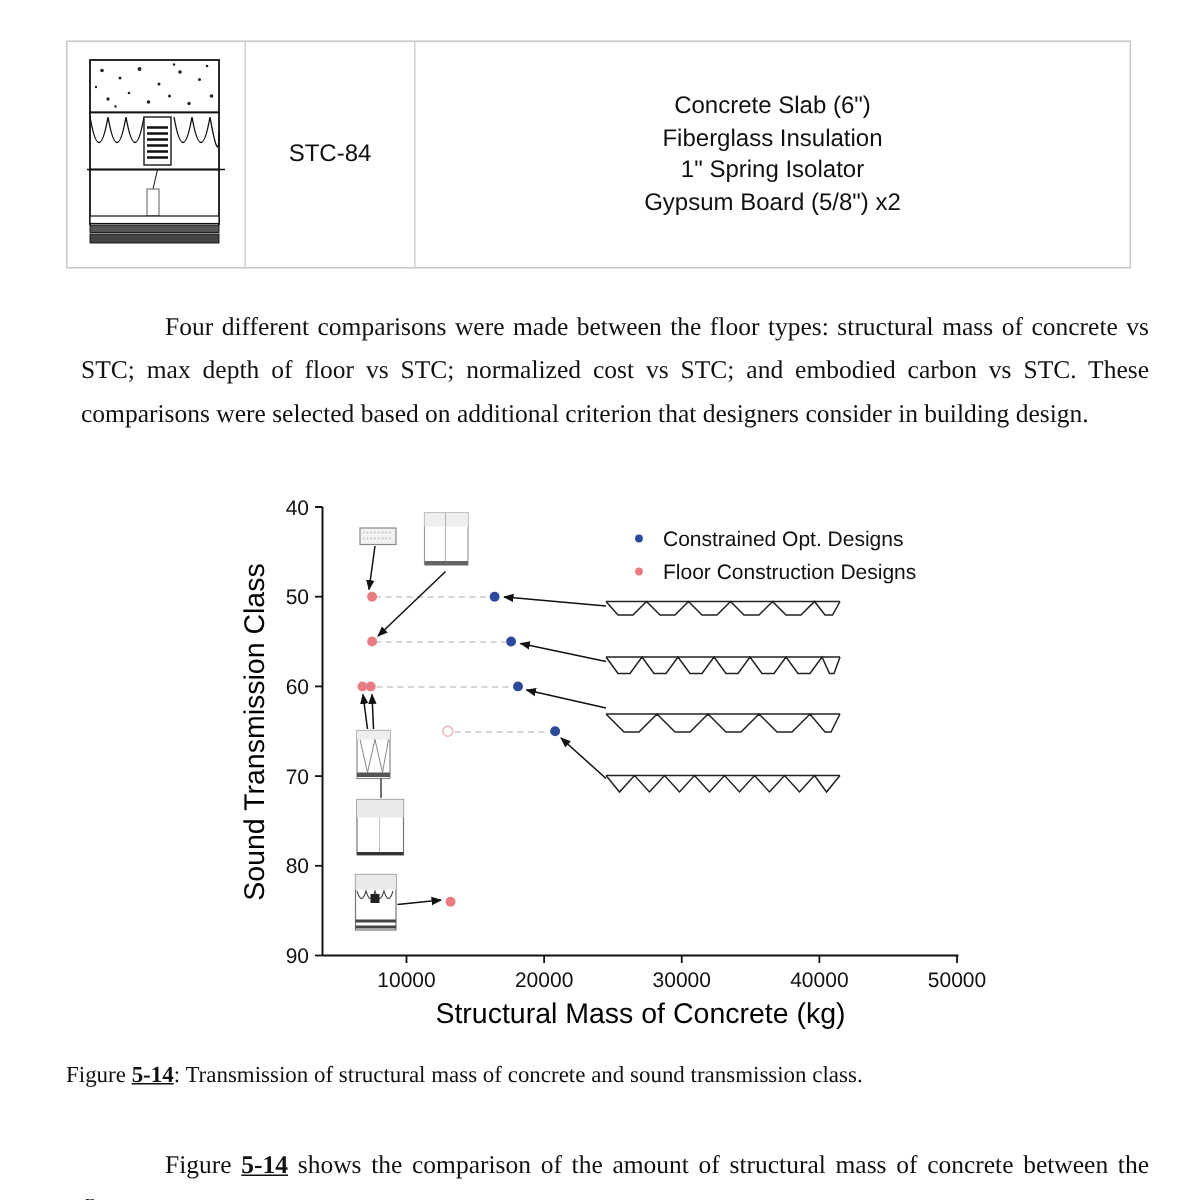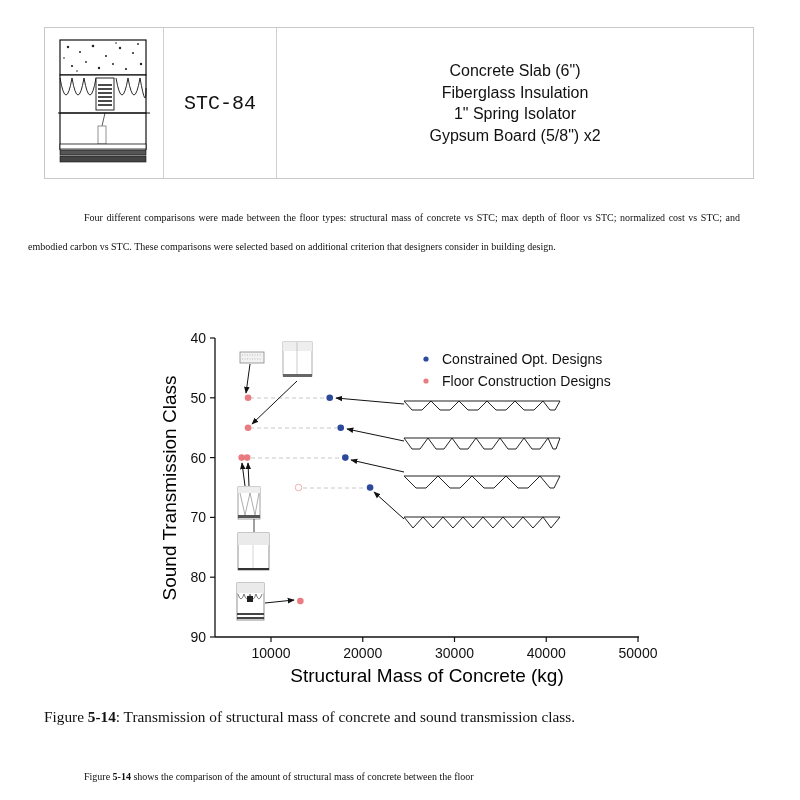--- a/index.html
+++ b/index.html
@@ -1,28 +1,28 @@
 <!DOCTYPE html>
 <html><head>
 <meta charset="utf-8">
 <style>
   html, body { margin: 0; padding: 0; background: #ffffff; }
   body { width: 800px; height: 800px; position: relative; overflow: hidden; font-family: "Liberation Serif", serif; color: #111; }
   .tbl { position: absolute; left: 44px; top: 27px; width: 710px; height: 152px; border: 1px solid #c8c8c8; box-sizing: border-box; display: flex; }
   .tbl .cell { box-sizing: border-box; height: 100%; display: flex; align-items: center; justify-content: center; }
   .tbl .c1 { width: 119px; border-right: 1px solid #d0d0d0; }
-  .tbl .c2 { width: 113px; border-right: 1px solid #d0d0d0; font-family: Liberation Mono, monospace; font-size: 20px; }
+  .tbl .c2 { width: 113px; border-right: 1px solid #d0d0d0; font-family: Liberation Sans, sans-serif; font-size: 16px; }
   .tbl .c3 { flex: 1; flex-direction: column; font-family: "Liberation Sans", sans-serif; font-size: 16px; line-height: 21.5px; text-align: center; }
-  .para { position: absolute; left: 28px; width: 712px; font-size: 10px; line-height: 29px; text-align: justify; }
+  .para { position: absolute; left: 54px; width: 712px; font-size: 17px; line-height: 29px; text-align: justify; }
   .para .indent { display: inline-block; width: 56px; }
   .p1 { top: 203px; }
   .fig { position: absolute; left: 140px; top: 325px; width: 540px; height: 370px; margin-left: 12px; }
   .caption { position: absolute; left: 44px; top: 708px; font-size: 15.3px; }
   .p2 { top: 762px; }
-  b { font-weight: bold; }
+  b { font-weight: bold; text-decoration: underline; }
 </style>
 </head>
 <body>
 
 <div class="tbl">
   <div class="cell c1">
     <svg width="92" height="130" viewBox="0 0 92 130">
       <rect x="2" y="2" width="86" height="35" fill="#fff" stroke="#111" stroke-width="1.2"></rect>
       <g fill="#222">
         <circle cx="10" cy="9" r="1.2"></circle>

